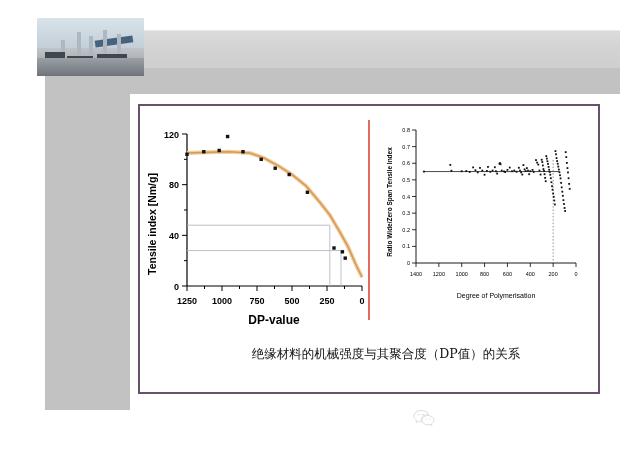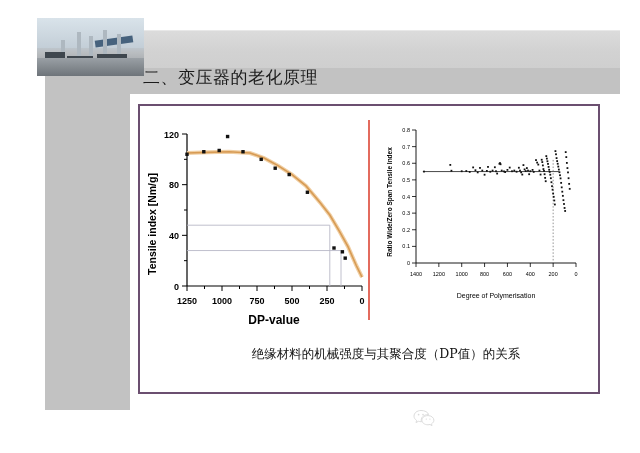--- a/index.html
+++ b/index.html
@@ -145,21 +145,20 @@
 <body>
 
 <div id="slide">
 
   <div class="left-column"></div>
 
   <div class="top-banner"></div>
   <div class="top-banner-edge"></div>
 
   <div class="title-band"></div>
-  <div class="title-text">二、变压器的老化原理</div>
 
   <div class="header-photo">
     <div class="hp-sky"></div>
     <div class="hp-bar hp-blue" style="left:58px;  top:20px; width:38px; height:7px; transform:rotate(-8deg);"></div>
     <div class="hp-bar hp-light" style="left:24px;  top:22px; width:4px;  height:30px;"></div>
     <div class="hp-bar hp-light" style="left:40px;  top:14px; width:4px;  height:38px;"></div>
     <div class="hp-bar hp-light" style="left:52px;  top:18px; width:4px;  height:34px;"></div>
     <div class="hp-bar hp-light" style="left:66px;  top:12px; width:4px;  height:40px;"></div>
     <div class="hp-bar hp-light" style="left:80px;  top:16px; width:4px;  height:36px;"></div>
     <div class="hp-bar hp-dark" style="left:8px;   top:34px; width:20px; height:18px;"></div>

